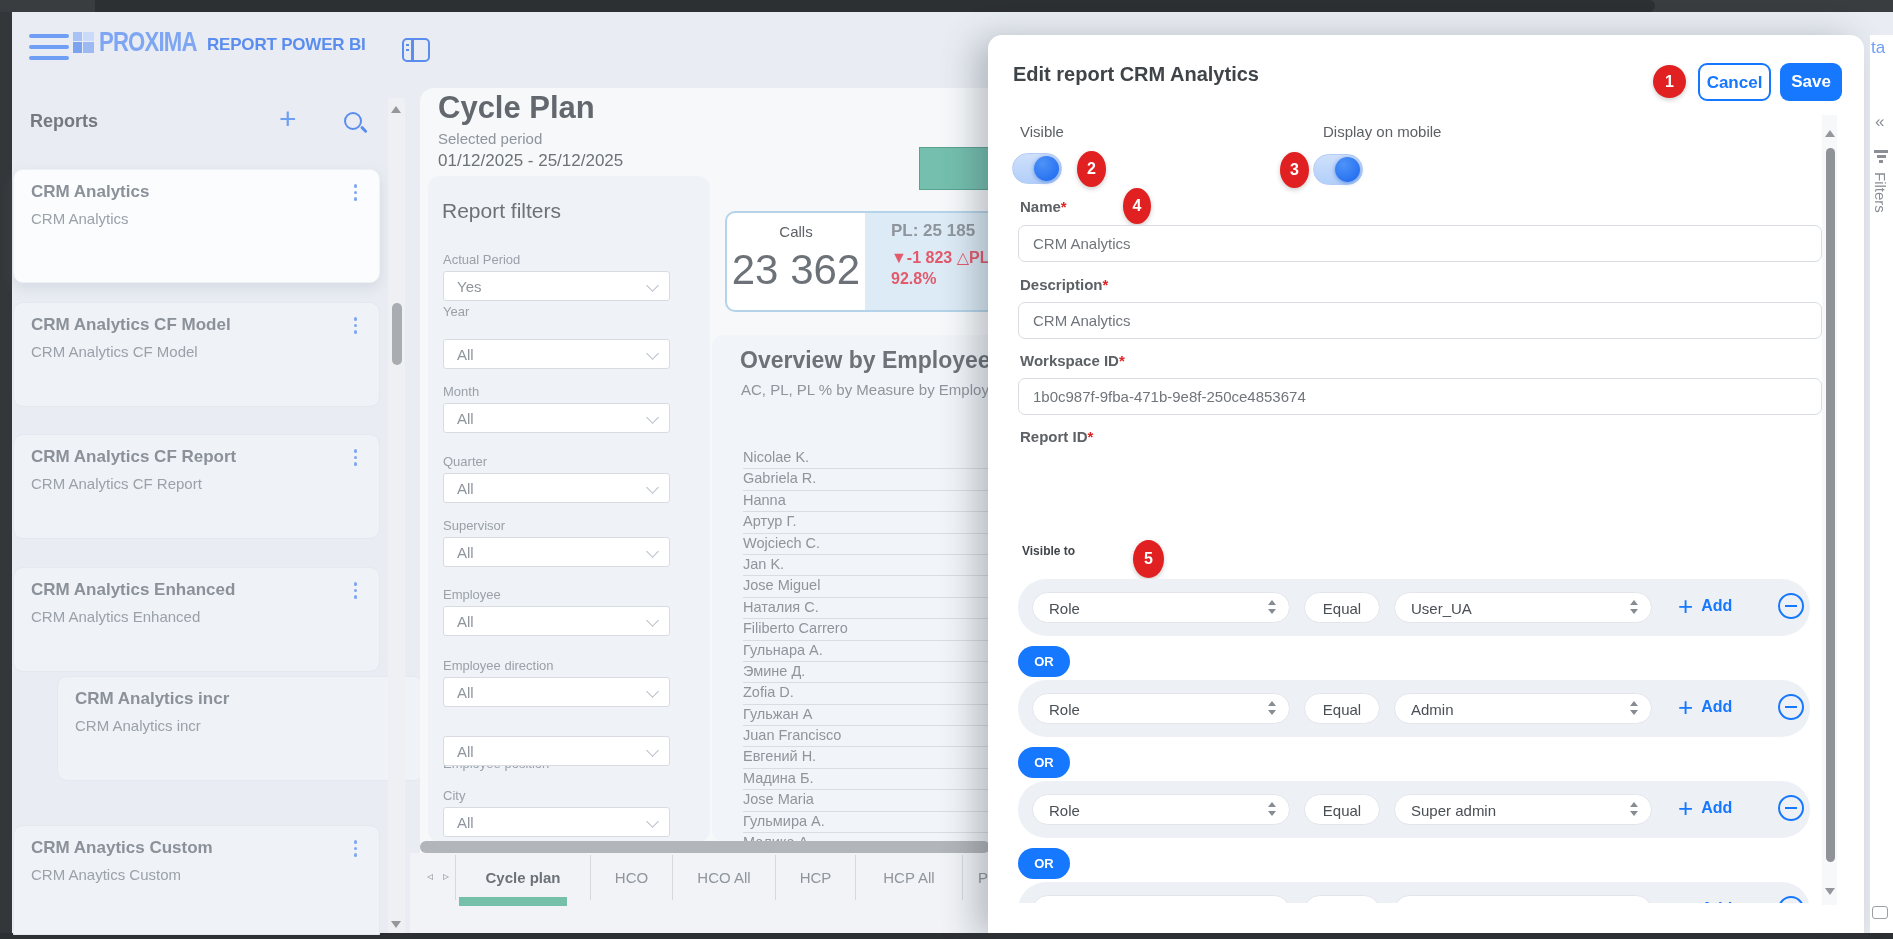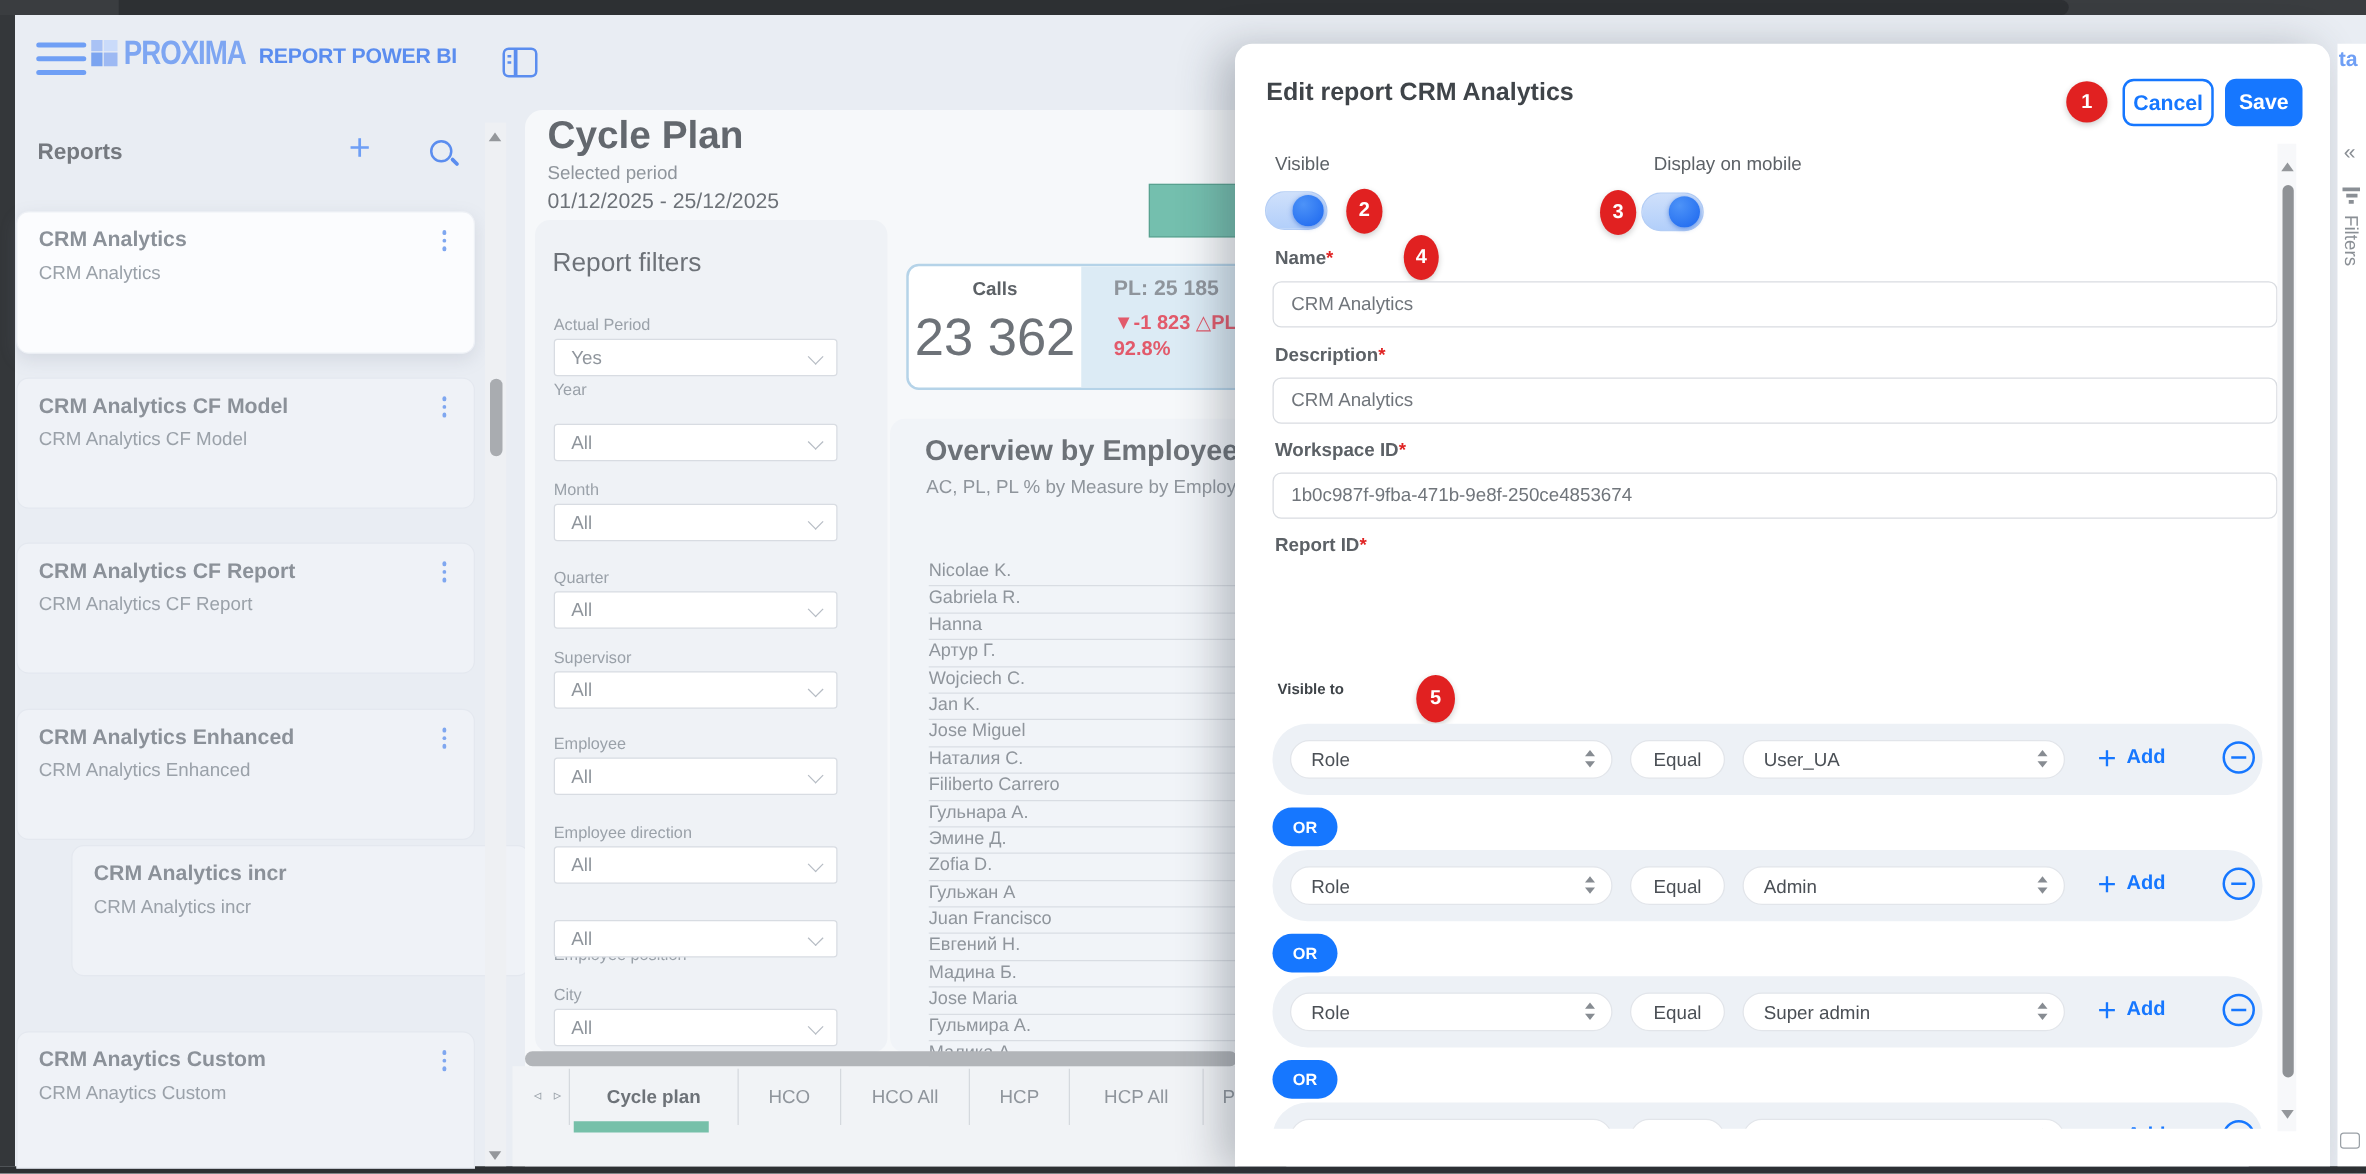--- a/index.html
+++ b/index.html
@@ -40,21 +40,21 @@
   .main-panel{left:420px;top:88px;width:1300px;height:845px;background:#f6f8fa;border-radius:14px 14px 0 0;}
   .page-title{font-size:31px;font-weight:bold;color:#63686e;}
   .muted{color:#8f959c;}
   .filters-card{left:428px;top:176px;width:282px;height:666px;background:#eff2f6;border-radius:12px;}
   .rf-title{font-size:21px;color:#6d7278;}
   .flabel{font-size:13px;color:#9aa1a9;}
   .fselect{width:227px;height:30px;background:#fff;border:1px solid #d8dce2;border-radius:3px;font-size:15px;color:#8f959c;line-height:30px;padding-left:13px;box-sizing:border-box;}
   .chev{position:absolute;right:12px;top:9px;width:8px;height:8px;border-right:1.8px solid #b6bcc4;border-bottom:1.8px solid #b6bcc4;transform:rotate(45deg);}
   .metrics{left:725px;top:211px;width:400px;height:97px;background:#fff;border:2px solid #b5d3e8;border-radius:10px;overflow:hidden;display:flex;}
   .m-left{width:138px;text-align:center;padding-top:10px;}
-  .m-calls{font-size:15px;font-weight:bold;color:#5c6166;}
+  .m-calls{font-size:15px;font-weight:normal;color:#5c6166;}
   .m-val{font-size:42px;color:#6d7278;margin-top:6px;}
   .m-right{flex:1;background:#dcebf5;padding:8px 0 0 26px;}
   .m-pl{font-size:17px;font-weight:bold;color:#8f959c;}
   .m-red{font-size:16px;font-weight:bold;color:#e25a6b;margin-top:7px;}
   .overview-card{left:712px;top:335px;width:560px;height:507px;background:#f1f4f8;border-radius:12px;}
   .ov-title{font-size:23px;font-weight:bold;color:#6d7278;}
   .ov-sub{font-size:15px;color:#8f959c;}
   .emp-row{height:20.4px;border-bottom:1px solid #d9dde3;font-size:14.5px;color:#8f959c;line-height:19px;}
   
   .hscroll{left:420px;top:841px;width:570px;height:12px;background:#b2b5b9;border-radius:6px;}
@@ -95,21 +95,21 @@
   .orb{left:30px;width:52px;height:31px;border-radius:16px;background:#1677ff;color:#fff;font-weight:bold;
        font-size:13px;text-align:center;line-height:31px;}
   .add-btn{position:absolute;top:13px;display:flex;align-items:center;gap:8px;color:#1677ff;}
   .add-plus{font-size:26px;font-weight:300;line-height:28px;}
   .add-lbl{font-size:16px;font-weight:bold;}
   .minus-c{position:absolute;top:14px;width:26px;height:26px;border:2px solid #1677ff;border-radius:50%;box-sizing:border-box;}
   .minus-c i{position:absolute;left:5px;top:9.5px;width:12px;height:2.5px;background:#1677ff;}
   .ed-footer{left:0;top:868px;width:876px;height:30px;background:#fff;}
   
   .rail{left:1870px;top:35px;width:23px;height:898px;background:#fff;}
-  .rail-ta{font-size:17px;font-weight:bold;color:#6f9ff5;}
+  .rail-ta{font-size:17px;font-weight:normal;color:#6f9ff5;}
   .rail-chev{font-size:17px;color:#8a8f95;}
   .funnel{display:flex;flex-direction:column;gap:2.5px;align-items:center;}
   .funnel i{display:block;height:2.5px;background:#8a8f95;}
   .rail-filters{writing-mode:vertical-rl;font-size:15px;color:#8a8f95;}
   .pip-ic{width:14px;height:11px;border:1.8px solid #9aa0a6;border-radius:3px;}
 </style>
 </head>
 <body>
 
 <div class="abs frame-top"></div>

